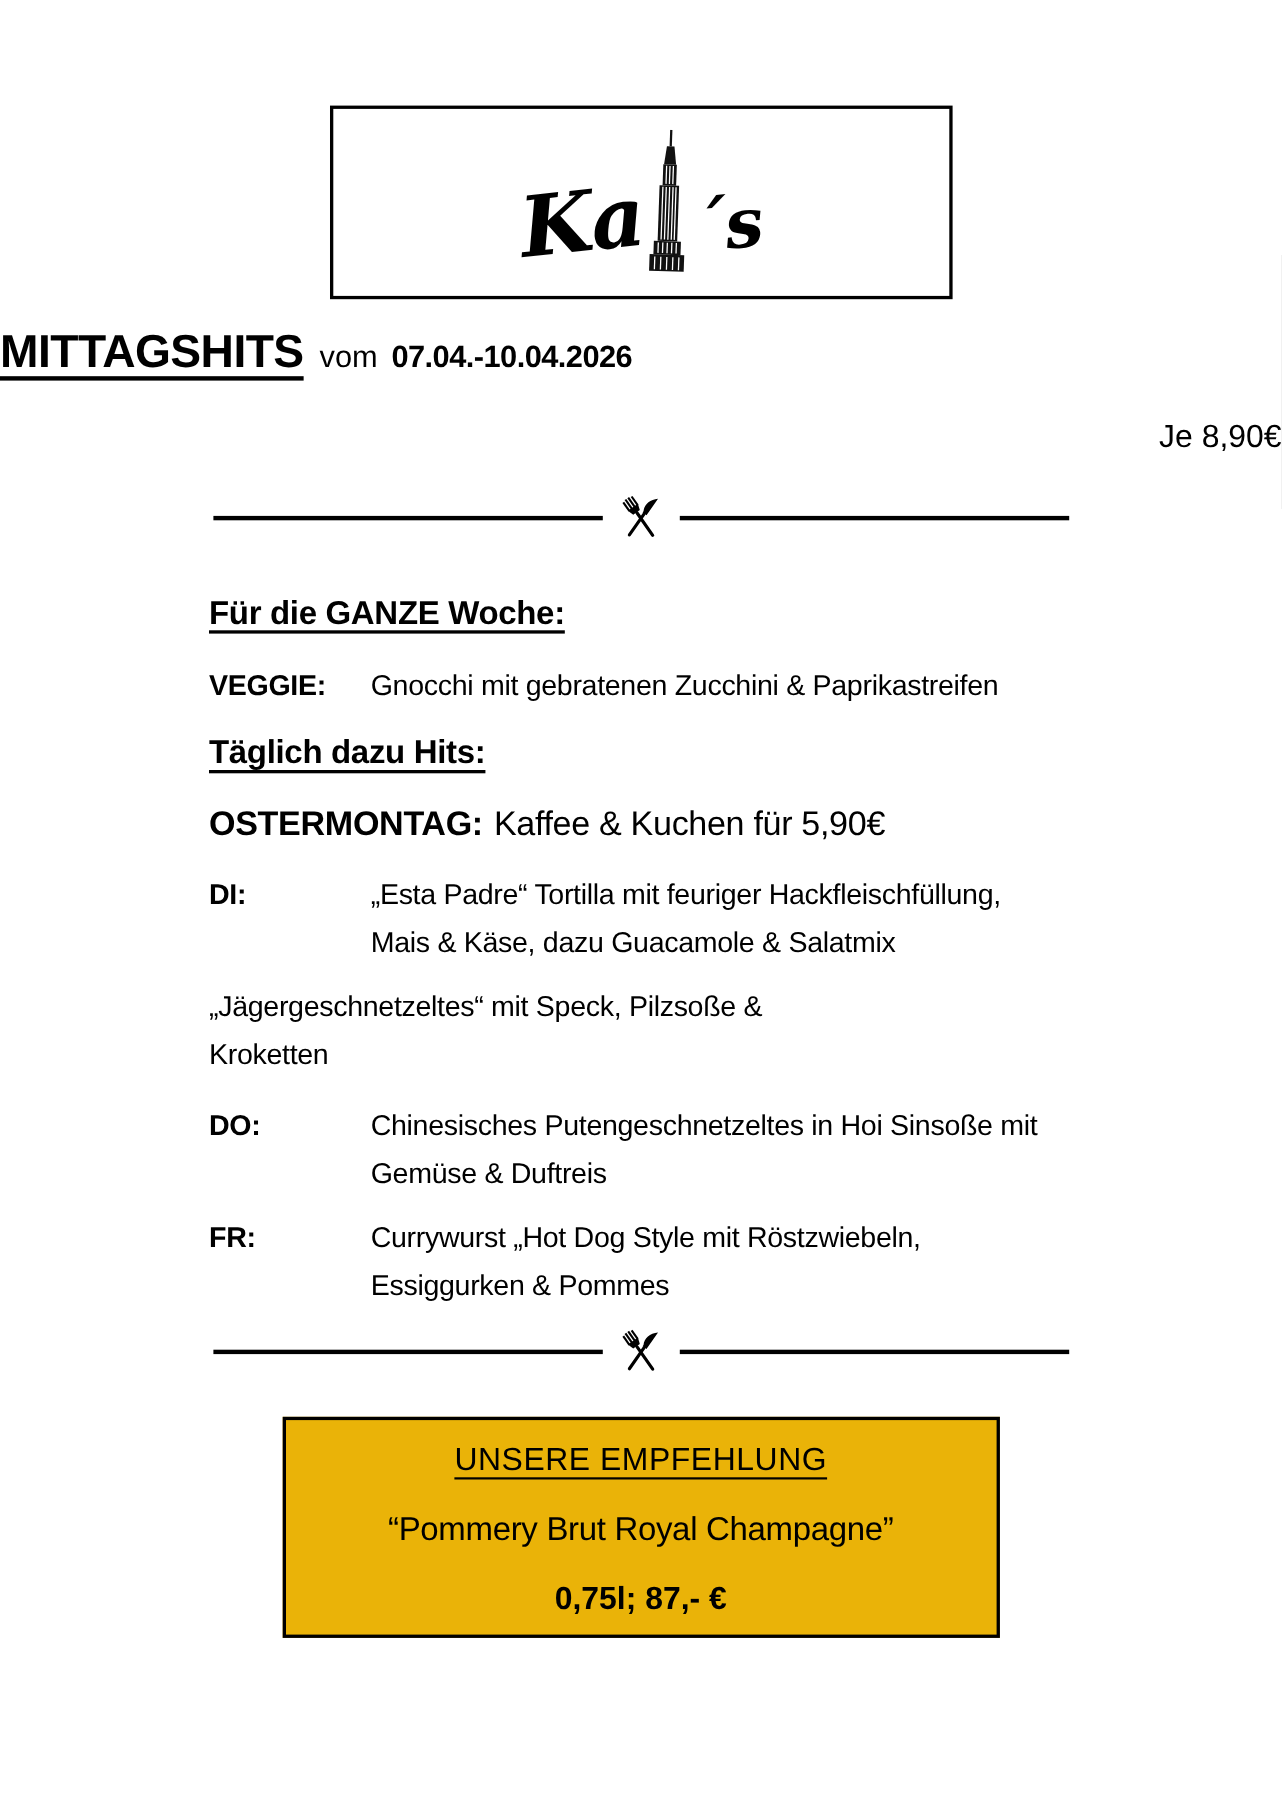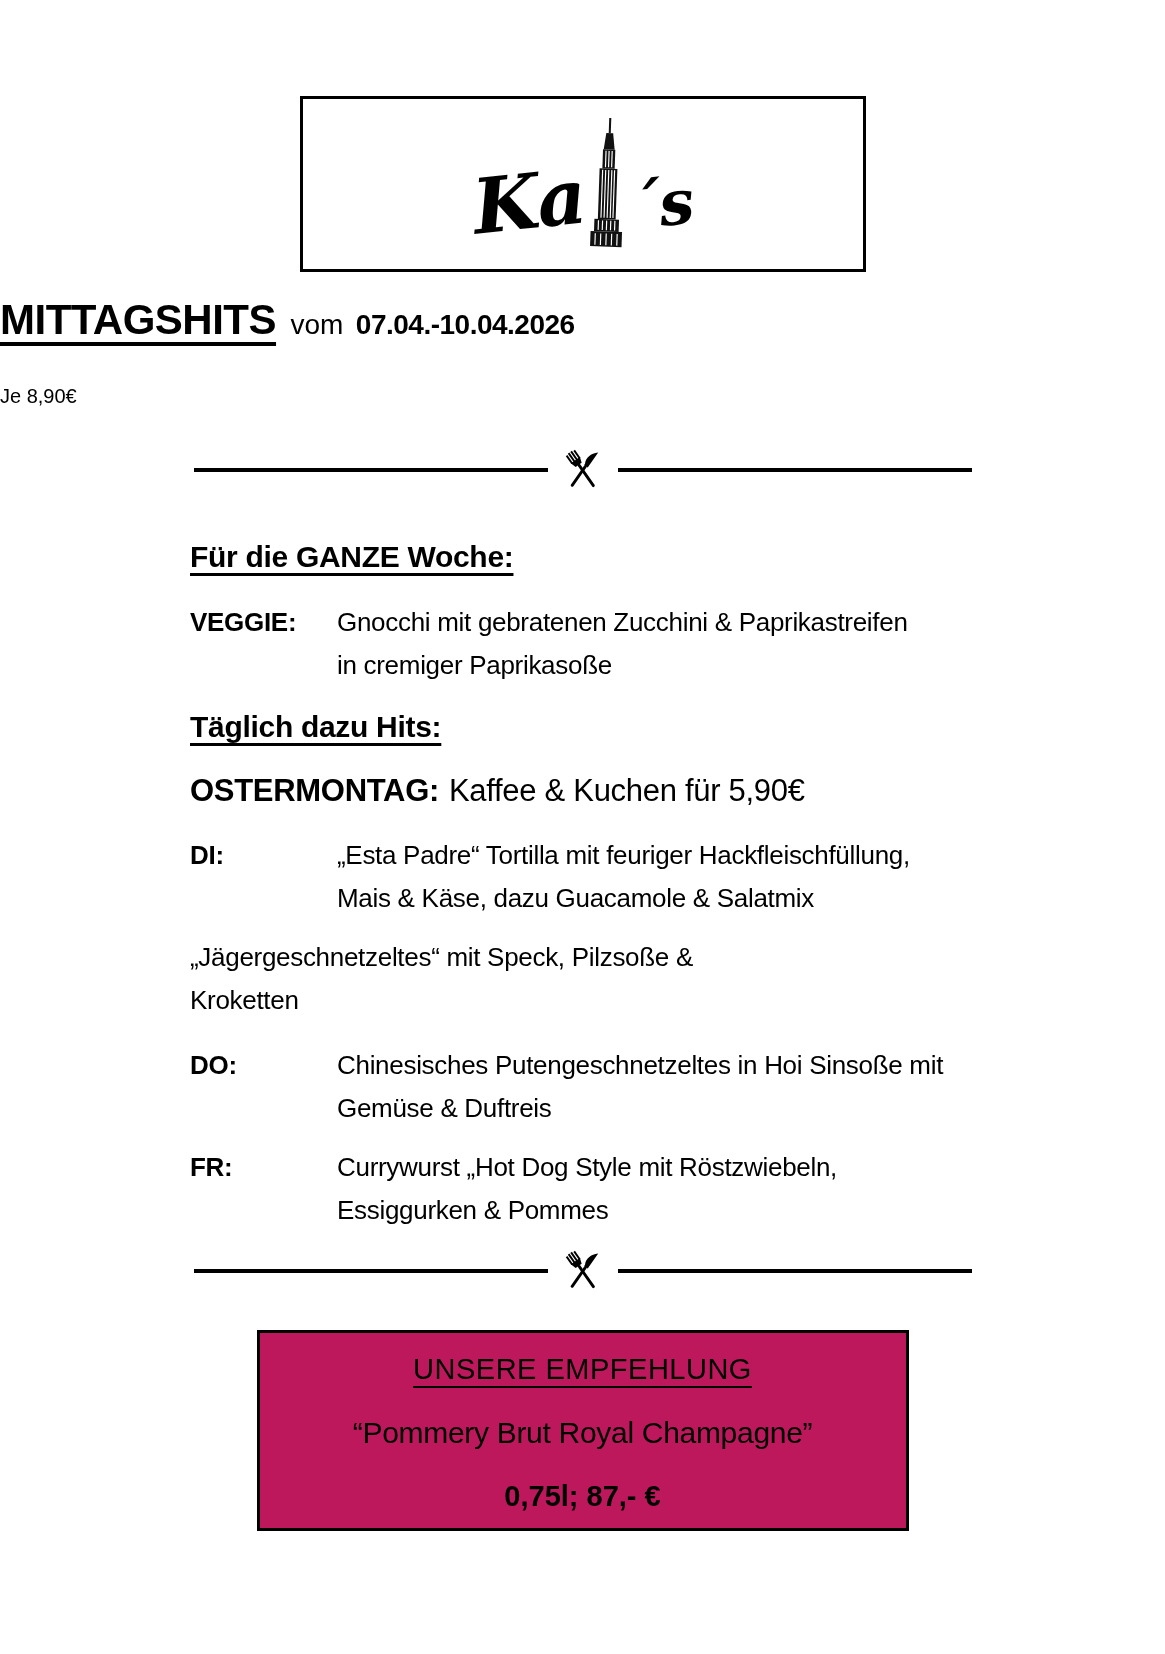--- a/index.html
+++ b/index.html
@@ -43,22 +43,22 @@
     font-size:42px;font-weight:bold;
     text-decoration:underline;
     text-decoration-thickness:4px;
     text-underline-offset:8px;
     letter-spacing:-0.5px;
   }
   .vom{font-size:28px;margin-left:10px;}
   .date{font-size:28px;font-weight:bold;margin-left:8px;letter-spacing:-0.5px;}
   .price-line{
     margin-top:24px;
-    text-align:left;
-    font-size:20px;line-height:38px;
+    text-align:right;
+    font-size:29px;line-height:38px;
   }
   
   .divider{
     width:778px;
     margin:30px auto 0 auto;
     display:flex;align-items:center;
     height:50px;
   }
   .divider.second{margin-top:14px;}
   .d-line{flex:1;height:4px;background:#000;}
@@ -91,21 +91,21 @@
   }
   .special-line .item-label{margin-right:10px;}
   
   .reco-box{
     box-sizing:border-box;
     width:652px;
     margin:34px auto 0 auto;
     border:3px solid #000;
     text-align:center;
     padding:16px 10px 12px 10px;
-    background:#be185d;
+    background:#eab308;
   }
   .reco-heading{
     font-size:29px;line-height:40px;
     text-decoration:underline;
     text-decoration-thickness:2px;
     text-underline-offset:7px;
     letter-spacing:0.5px;
   }
   .reco-product{margin-top:24px;font-size:30px;line-height:40px;letter-spacing:-0.3px;}
   .reco-price{margin-top:23px;font-size:29px;line-height:40px;font-weight:bold;}
@@ -184,21 +184,20 @@
   </div>
 
   <div class="content">
 
     <div class="section-heading">Für die GANZE Woche:</div>
 
     <div class="menu-item">
       <span class="item-label">VEGGIE:</span>
       <span class="item-text">
         <span class="item-line">Gnocchi mit gebratenen Zucchini &amp; Paprikastreifen</span>
-        <span class="item-line">in cremiger Paprikasoße</span>
       </span>
     </div>
 
     <div class="section-heading daily">Täglich dazu Hits:</div>
 
     <div class="special-line">
       <span class="item-label">OSTERMONTAG:</span><span>Kaffee &amp; Kuchen für 5,90€</span>
     </div>
 
     <div class="menu-item">

